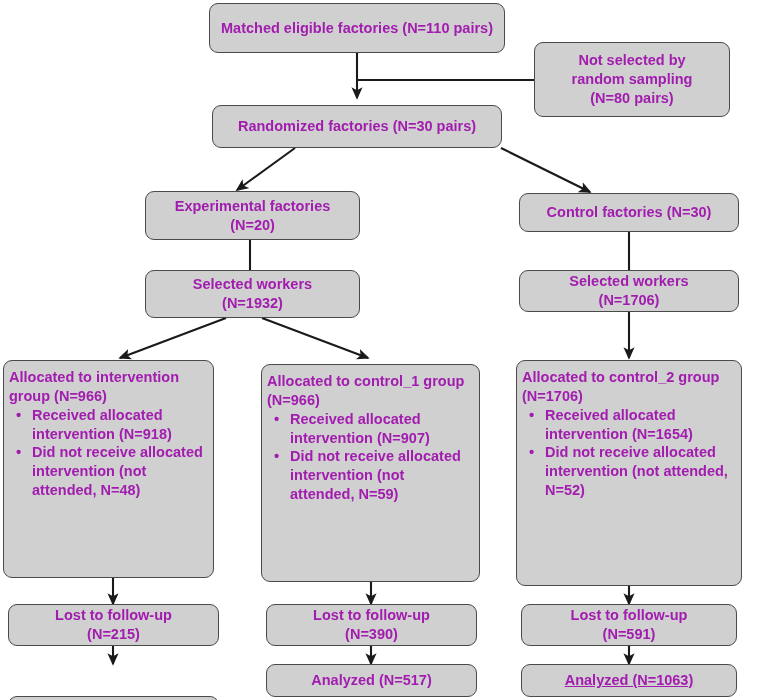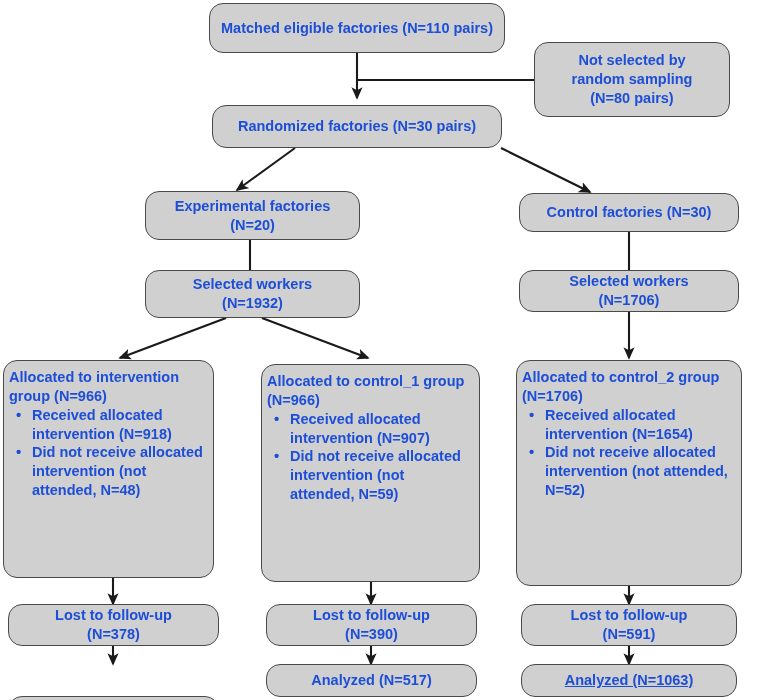--- a/index.html
+++ b/index.html
@@ -21,22 +21,22 @@
     top: 0;
     width: 764px;
     height: 700px;
     pointer-events: none;
   }
   .node {
     position: absolute;
     box-sizing: border-box;
     background: #d0d0d0;
     border: 1.6px solid #4a4a4a;
-    border-radius: 14px;
-    color: #1d4ed8;
+    border-radius: 9px;
+    color: #a21caf;
     font-size: 14.5px;
     line-height: 1.30;
     font-weight: 700;
     display: flex;
     align-items: center;
     justify-content: center;
     text-align: center;
     padding: 3px 6px;
     z-index: 2;
   }
@@ -184,21 +184,21 @@
       <li>
         <span class="bullet">•</span>
         <span>Did not receive allocated intervention (not attended, N=52)</span>
       </li>
     </ul>
   </div>
 
   <div class="node" style="left:8px; top:604px; width:211px; height:42px;">
     <span>
       <span class="head">Lost to follow-up</span>
-      <span class="head">(N=378)</span>
+      <span class="head">(N=215)</span>
     </span>
   </div>
 
   <div class="node" style="left:266px; top:604px; width:211px; height:42px;">
     <span>
       <span class="head">Lost to follow-up</span>
       <span class="head">(N=390)</span>
     </span>
   </div>
 

